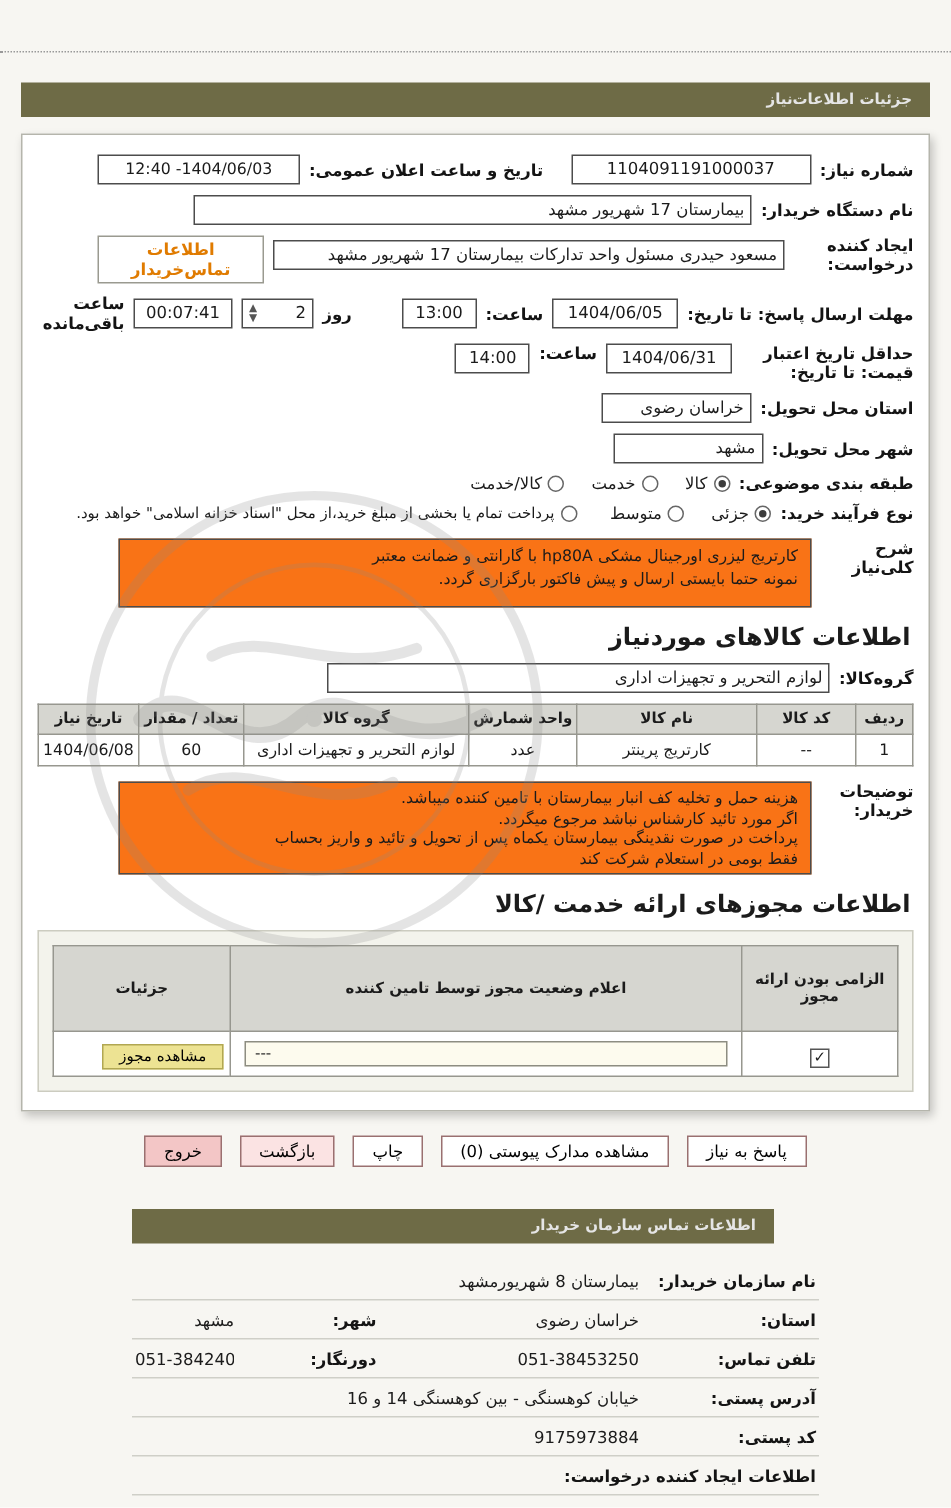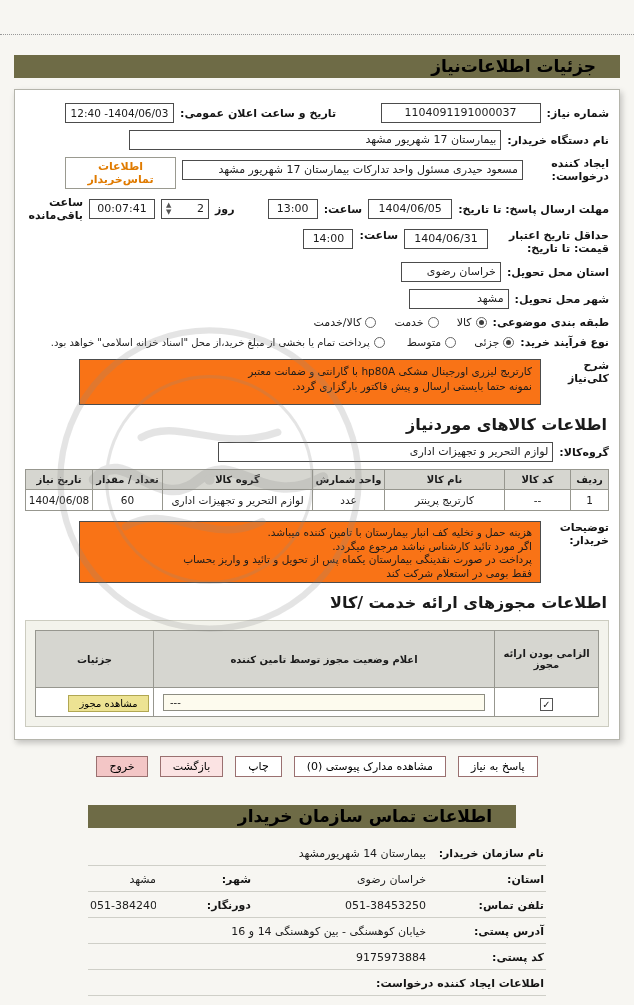--- a/index.html
+++ b/index.html
@@ -5,22 +5,22 @@
   * { box-sizing: border-box; margin: 0; padding: 0; }
   html, body { width: 634px; }
   body {
     height: 1005px; overflow: hidden; position: relative;
     background: #f7f6f2; color: #1b1b1b;
     font-family: "DejaVu Sans", sans-serif; direction: rtl;
   }
   .top-dotted { border-top: 1px dotted #999; margin-top: 34px; }
 
   .bar {
-    background: #6e6b46; color: #000000; font-weight: bold;
-    font-size: 17px; padding: 4px 24px; line-height: 15px;
+    background: #6e6b46; color: #e5e5e5; font-weight: bold;
+    font-size: 10px; padding: 4px 12px; line-height: 15px;
   }
   .bar-main { margin: 20px 14px 11px 14px; }
   .bar-contact { margin: 28px 118px 12px 88px; }
 
   .panel {
     margin: 0 14px; background: #fff; border: 1px solid #b5b5ac;
     box-shadow: 2px 3px 6px rgba(0,0,0,.22);
     padding: 13px 10px 12px 10px; position: relative;
   }
 
@@ -33,21 +33,21 @@
   .lbl { font-weight: bold; font-size: 11px; white-space: nowrap; color: #141414; }
   .lbl.wrap { white-space: normal; line-height: 13px; }
   .w62 { width: 62px; } .w80 { width: 80px; } .w115 { width: 115px; } .w58 { width: 58px; }
 
   .box {
     display: inline-block; border: 1px solid #4c4c4c; background: #fff;
     font-size: 11px; padding: 2px 4px; min-height: 19px; line-height: 14px;
     overflow: hidden; white-space: nowrap;
   }
   .num { direction: ltr; text-align: center; unicode-bidi: embed; }
-  .bw160 { width: 160px; } .bw135 { width: 109px; font-size: 10.5px; }
+  .bw160 { width: 160px; } .bw135 { width: 135px; font-size: 10.5px; }
   .bw372 { width: 372px; } .bw312 { width: 341px; }
   .bw84 { width: 84px; } .bw50 { width: 50px; } .bw66 { width: 66px; }
   .bw100 { width: 100px; } .bw335 { width: 335px; }
 
   .daybox { width: 48px; display: inline-flex; justify-content: space-between; align-items: center; }
   .spinner { font-size: 7px; line-height: 7px; color: #555; display: inline-block; }
 
   .contact-link {
     border: 1px solid #9a9a90; background: #fff; color: #e07b00;
     font-weight: bold; font-size: 11px; padding: 2px 8px; cursor: pointer;
@@ -308,21 +308,21 @@
   </div>
 
   <div class="bar bar-contact">
     <span>اطلاعات تماس سازمان خریدار</span>
   </div>
 
   <div class="contact">
 
     <div class="crow">
       <span class="lbl">نام سازمان  خریدار:</span>
-      <span class="val val-wide">بیمارستان 14 شهریور‌مشهد</span>
+      <span class="val val-wide">بیمارستان 8 شهریور‌مشهد</span>
     </div>
     <div class="sep"></div>
 
     <div class="crow">
       <span class="lbl">استان:</span>
       <span class="val">خراسان رضوی</span>
       <span class="lbl">شهر:</span>
       <span class="val">مشهد</span>
     </div>
     <div class="sep"></div>

